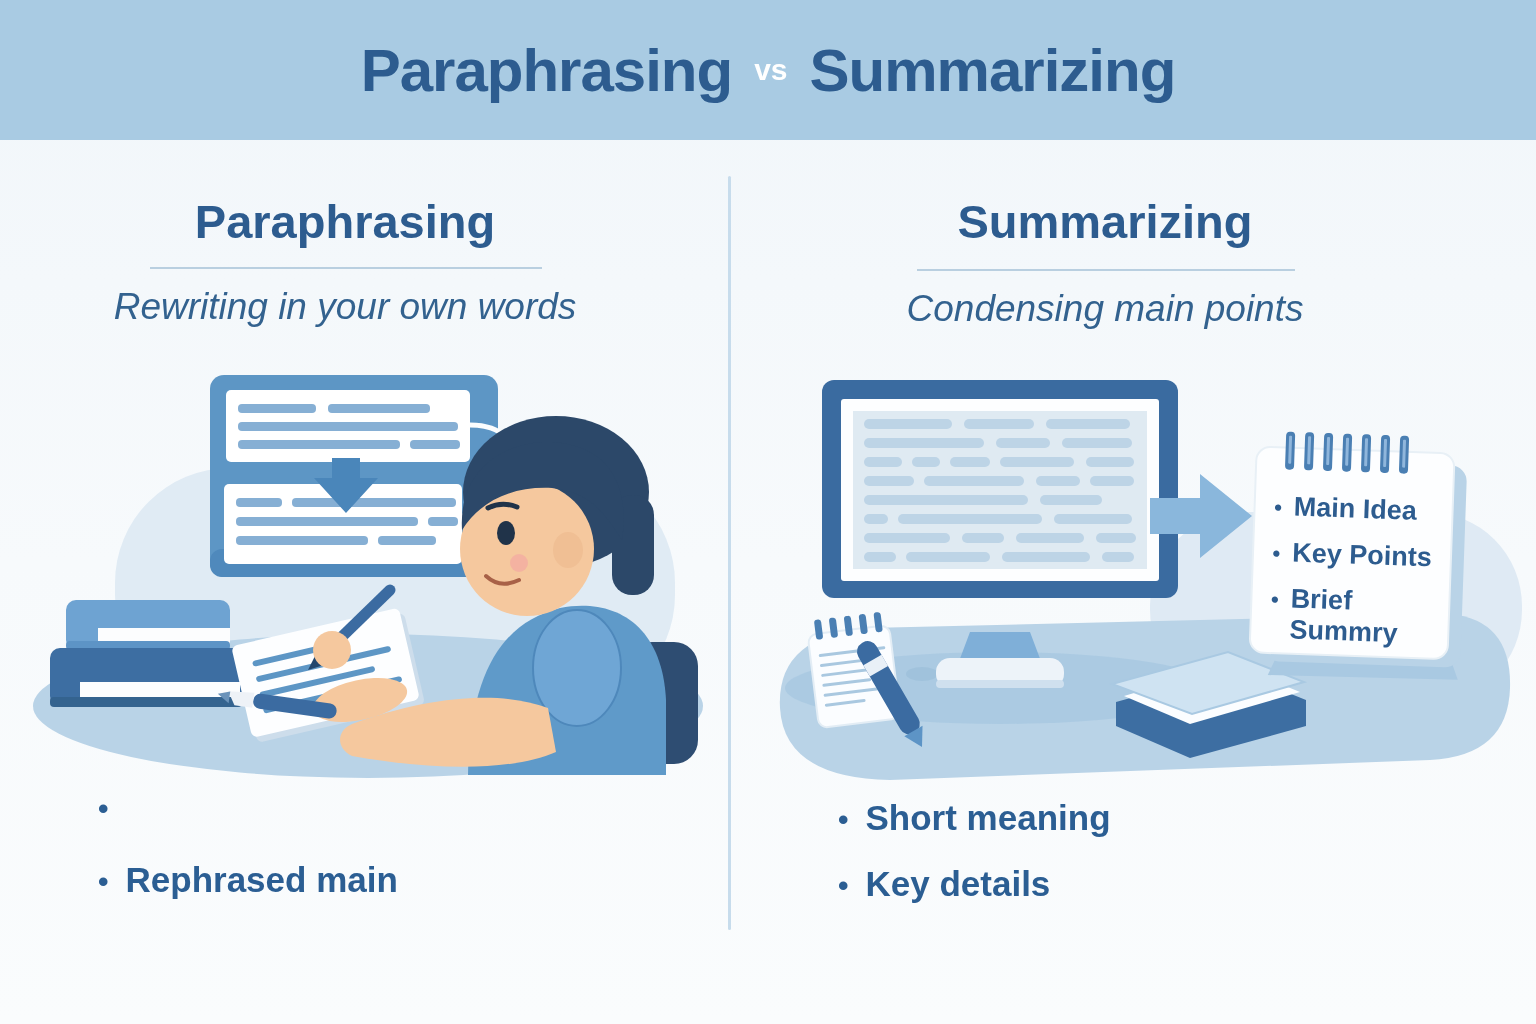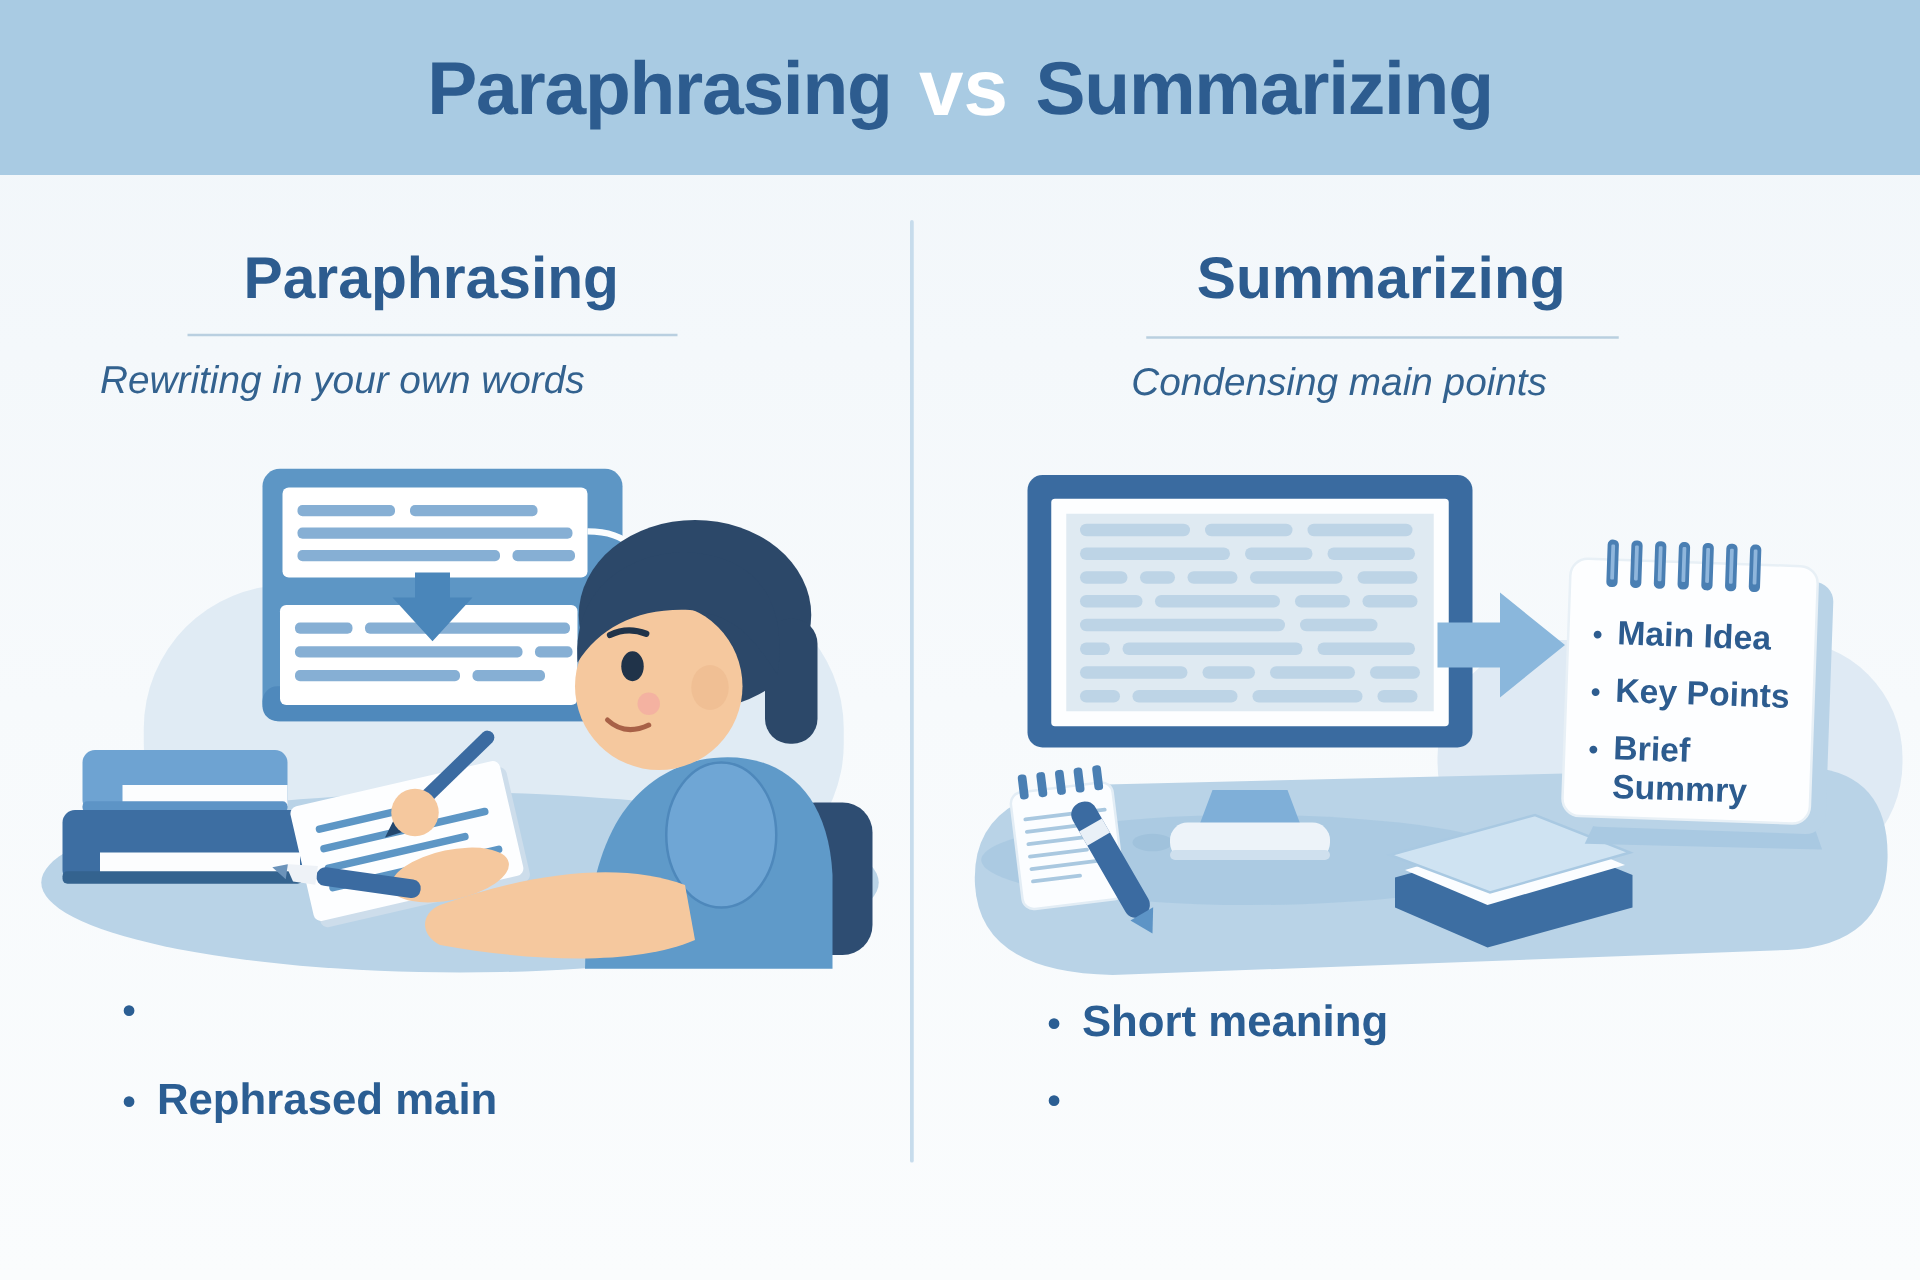--- a/index.html
+++ b/index.html
@@ -7,30 +7,30 @@
     width:1536px;height:1024px;position:relative;overflow:hidden;
     background:linear-gradient(180deg,#f1f6fa 0%,#f7fafc 55%,#fafcfd 100%);
     font-family:"Liberation Sans", sans-serif;
   }
   .abs{position:absolute;}
   .banner{
     left:0;top:0;width:1536px;height:140px;background:#a9cbe3;
     display:flex;align-items:center;justify-content:center;gap:22px;z-index:3;
   }
   .banner .word{font-size:60px;font-weight:bold;color:#2d5c8f;letter-spacing:-1px;}
-  .banner .vs{font-size:64px;font-weight:bold;color:#ffffff;}
+  .banner .vs{font-size:30px;font-weight:bold;color:#ffffff;}
   .illustration{left:0;top:0;width:1536px;height:1024px;z-index:1;}
   .text-layer{z-index:2;}
   .col-head{font-size:47px;font-weight:bold;color:#2d5c8f;text-align:center;}
   .col-head-left{left:80px;top:194px;width:530px;}
   .col-head-right{left:905px;top:194px;width:400px;}
   .rule{height:2px;background:#b9cfe0;}
   .rule-left{left:150px;top:267px;width:392px;}
   .rule-right{left:917px;top:269px;width:378px;}
-  .subtitle{font-size:31px;font-style:italic;color:#33628f;text-align:left;}
+  .subtitle{font-size:37px;font-style:italic;color:#33628f;text-align:center;}
   .subtitle-left{left:80px;top:286px;width:530px;}
   .subtitle-right{left:905px;top:288px;width:400px;}
   .v-divider{left:728px;top:176px;width:3px;height:754px;background:#c7dcec;border-radius:2px;}
   .bullet-row{display:flex;align-items:baseline;gap:17px;font-weight:bold;color:#2b5e93;font-size:35px;}
   .bullet-row .dot{font-size:30px;}
   .bl1{left:98px;top:792px;}
   .bl2{left:98px;top:860px;}
   .br1{left:838px;top:798px;}
   .br2{left:838px;top:864px;}
   .notepad-text{
@@ -251,20 +251,21 @@
 <div class="abs text-layer bullet-row bl2">
   <span class="dot">•</span>
   <span>Rephrased main</span>
 </div>
 <div class="abs text-layer bullet-row br1">
   <span class="dot">•</span>
   <span>Short meaning</span>
 </div>
 <div class="abs text-layer bullet-row br2">
   <span class="dot">•</span>
+  <span>Key details</span>
 </div>
 
 <div class="abs text-layer notepad-text">
   <div class="bullet-item">
     <span class="dot">•</span>
     <span>Main Idea</span>
   </div>
   <div class="bullet-item">
     <span class="dot">•</span>
     <span>Key Points</span>

